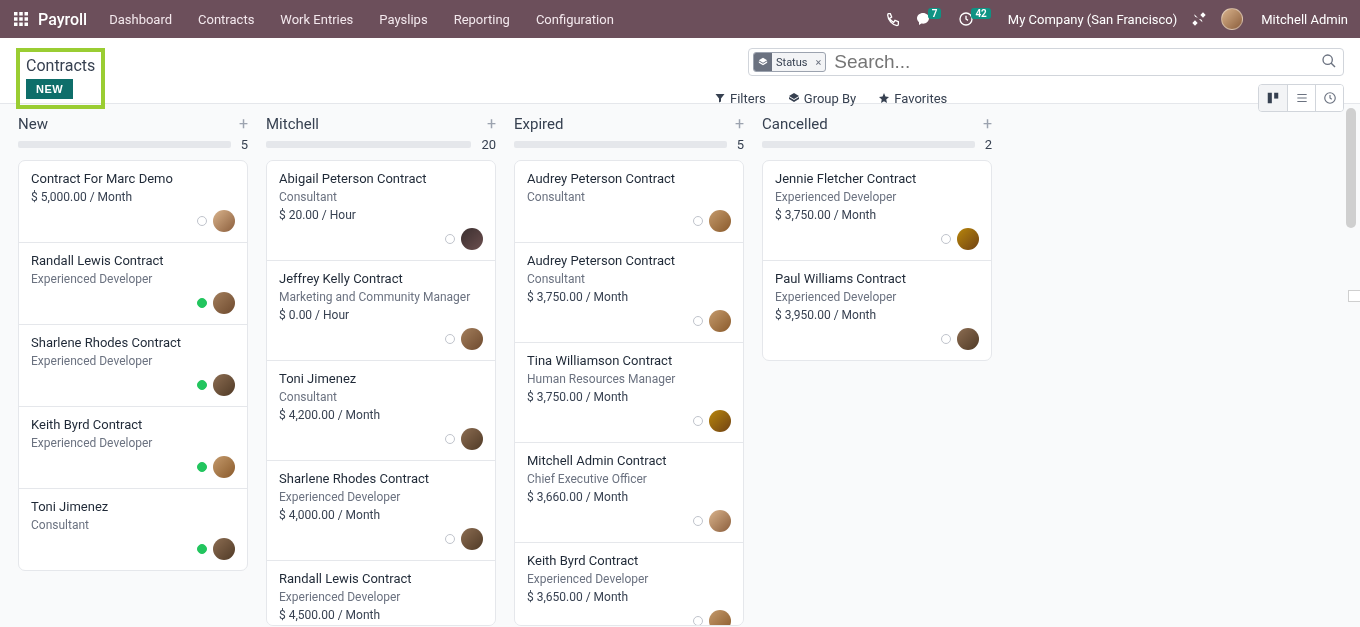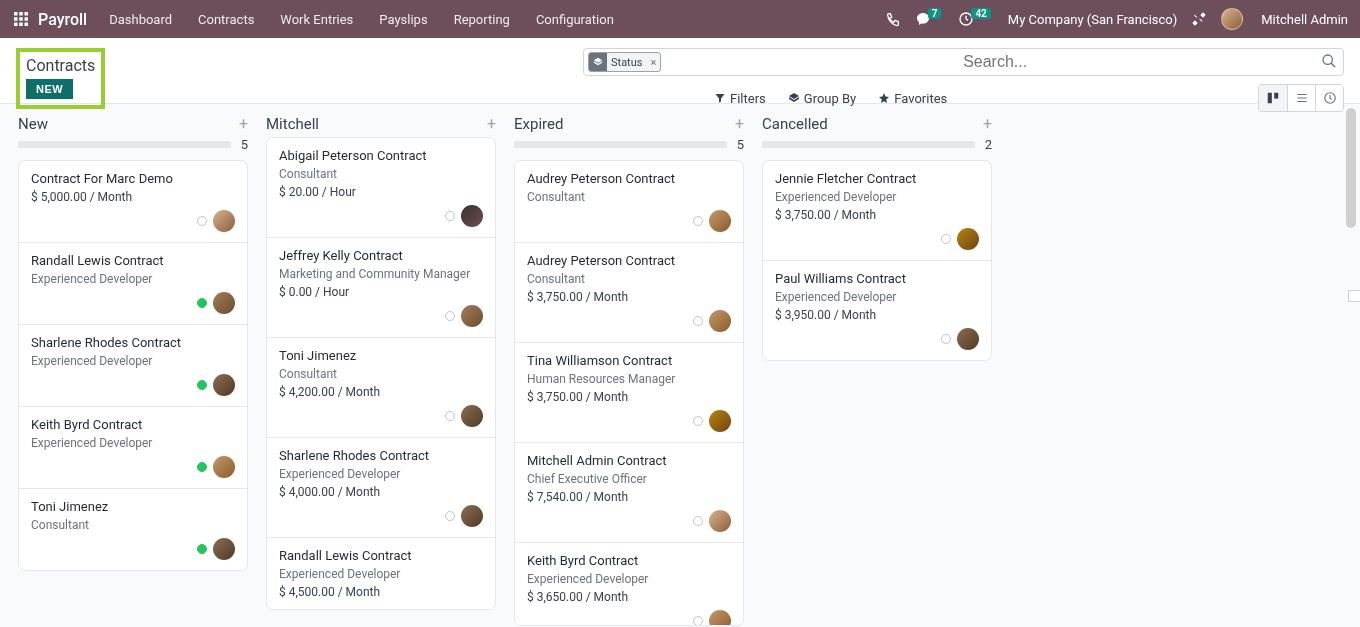--- a/index.html
+++ b/index.html
@@ -19,26 +19,26 @@
   .nav-user { display:flex; align-items:center; gap:18px; cursor:pointer;}
   .nav-avatar { width:22px;height:22px;border-radius:50%; background:linear-gradient(135deg,#d9b38c,#8b5e3c); border:1px solid rgba(255,255,255,.4);}
 
   
   .controlbar { background:#fff; display:flex; align-items:flex-start; padding:10px 16px 0 16px; border-bottom:1px solid #e5e7eb; height:66px; gap:8px; }
   .breadcrumb-block { display:flex; flex-direction:column; gap:6px; }
   .highlight-box { border:4px solid #9acd32; padding:4px 6px 6px 6px; display:inline-flex; flex-direction:column; align-items:flex-start; gap:4px;}
   .breadcrumb-title { font-size:16px; color:#374151;}
   .btn-new { background:#0e6e6a; color:#fff; font-size:11px; font-weight:600; padding:4px 10px; border:none; cursor:pointer; letter-spacing:.5px;}
   .control-right { flex:1; display:flex; flex-direction:column; align-items:flex-end; gap:8px;}
-  .search-wrap { display:flex; align-items:center; width:761px; border:1px solid #d1d5db; border-radius:4px; height:28px; padding:0 6px 0 2px; background:#fff;}
+  .search-wrap { display:flex; align-items:center; width:596px; border:1px solid #d1d5db; border-radius:4px; height:28px; padding:0 6px 0 2px; background:#fff;}
   .facet { display:flex; align-items:center; border:1px solid #9ca3af; border-radius:3px; background:#f3f4f6; height:20px; margin:0 4px 0 2px; font-size:11px; overflow:hidden;}
   .facet-icon { background:#6b7280; color:#fff; width:18px; height:20px; display:flex;align-items:center;justify-content:center;}
   .facet-text { padding:0 4px; color:#374151;}
   .facet-x { padding:0 4px; cursor:pointer; color:#6b7280;}
-  .search-input { flex:1; border:none; outline:none; font-size:16px; padding-left:4px;text-align:center;}
+  .search-input { flex:1; border:none; outline:none; font-size:19px; padding-left:4px;}
   .search-icon { color:#6b7280; cursor:pointer; }
   .toolbar-row { display:flex; align-items:center; gap:36px; margin-right:0; width:660px; justify-content:space-between;}
   .tool-left{display:flex; gap:22px; margin-left:30px;}
   .tool-btn { display:flex;align-items:center;gap:4px;color:#374151;cursor:pointer; font-size:13px;}
   .view-switch { display:flex; border:1px solid #d1d5db; border-radius:4px; overflow:hidden;}
   .view-btn { width:28px;height:26px;display:flex;align-items:center;justify-content:center;cursor:pointer; color:#6b7280; background:#fff;}
   .view-btn.active{ background:#f3f4f6; color:#374151;}
   .view-btn + .view-btn{border-left:1px solid #d1d5db;}
 
   
@@ -254,20 +254,24 @@
         <span class="avatar a4"></span>
       </div>
         </div>
       </div>
     </div>
     <div class="kanban-col">
     <div class="col-head">
       <span class="col-title">Mitchell</span>
       <span class="col-add">+</span>
     </div>
+    <div class="col-meta">
+      <div class="col-bar"></div>
+      <div class="col-count">20</div>
+    </div>
     <div class="col-cards">
         <div class="card">
           <div class="card-title">Abigail Peterson Contract</div>
           <div class="card-sub">Consultant</div>
           <div class="card-rate">$ 20.00 / Hour</div>
           <div class="card-foot">
         <span class="dot "></span>
         <span class="avatar a2"></span>
       </div>
         </div>
@@ -337,21 +341,21 @@
           <div class="card-sub">Human Resources Manager</div>
           <div class="card-rate">$ 3,750.00 / Month</div>
           <div class="card-foot">
         <span class="dot "></span>
         <span class="avatar a6"></span>
       </div>
         </div>
         <div class="card">
           <div class="card-title">Mitchell Admin Contract</div>
           <div class="card-sub">Chief Executive Officer</div>
-          <div class="card-rate">$ 7,540.00 / Month</div>
+          <div class="card-rate">$ 3,660.00 / Month</div>
           <div class="card-foot">
         <span class="dot "></span>
         <span class="avatar a1"></span>
       </div>
         </div>
         <div class="card">
           <div class="card-title">Keith Byrd Contract</div>
           <div class="card-sub">Experienced Developer</div>
           <div class="card-rate">$ 3,650.00 / Month</div>
           <div class="card-foot">

